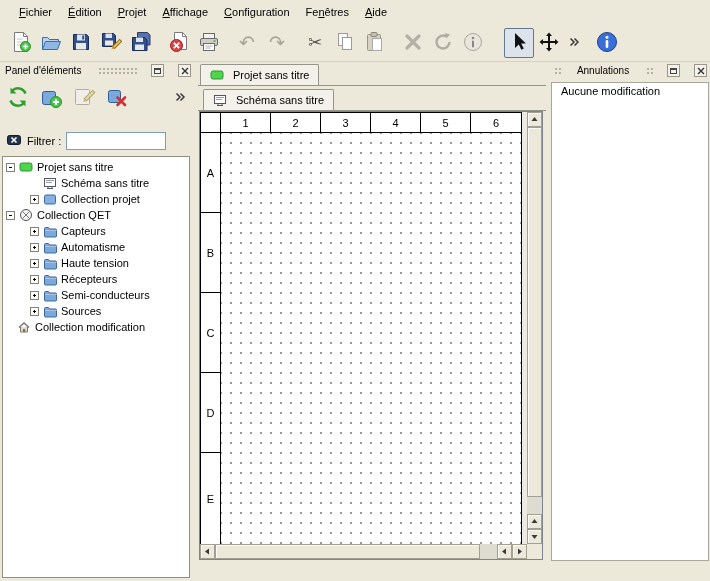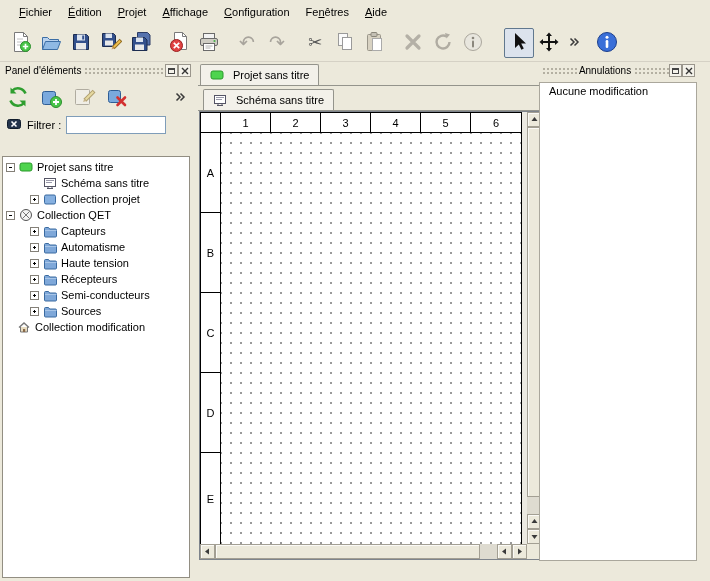--- a/index.html
+++ b/index.html
@@ -16,32 +16,32 @@
 .tbtn.narrow{width:20px}
 .tbtn.checked{border:1px solid #61788e;background:#dce3ed}
 .tgap{width:8px;flex:0 0 auto}
 .tgap2{width:16px;flex:0 0 auto}
 .glyph{font-size:19px;line-height:1}
 .glyph.dis{color:#a8a49c}
 .glyph.cutc{font-size:17px;color:#555}
 
 
 .left-panel{position:absolute;left:0;top:62px;width:194px;height:519px}
-.right-panel{position:absolute;left:538px;top:62px;width:160px;height:519px}
-.dock-header{height:17px;display:flex;align-items:center;padding:0 3px;gap:0}
+.right-panel{position:absolute;left:550px;top:62px;width:160px;height:519px}
+.dock-header{height:17px;display:flex;align-items:center;padding:0 3px;gap:14px}
 .dock-title{font-size:10px;white-space:nowrap;padding:0 2px}
 .grip{flex:1;height:9px;background-image:radial-gradient(#b4b0a2 1px,transparent 1.3px);background-size:4px 4px;background-position:1px 1px}
 .dock-btn{width:13px;height:13px;border:1px solid #9a968c;background:#f4f2ea;display:flex;align-items:center;justify-content:center;flex:0 0 auto}
 .float-glyph{width:7px;height:6px;border:1px solid #444;border-top-width:2px}
 
 .panel-tools{margin-top:3px;height:32px;display:flex;align-items:center;gap:7px;padding:0 5px}
 .ptbtn{width:26px;height:26px;display:flex;align-items:center;justify-content:center;flex:0 0 auto}
 .chev-right{margin-left:auto;margin-right:3px}
 
-.filter-row{height:22px;display:flex;align-items:center;gap:5px;padding:0 6px}
+.filter-row{margin-top:16px;height:22px;display:flex;align-items:center;gap:5px;padding:0 6px}
 .filter-input{width:100px;height:18px;border:1px solid #7f9db9;background:#fff;font-size:11px;padding:1px 3px;font-family:inherit}
 
 .tree{position:absolute;left:2px;right:4px;top:94px;bottom:3px;background:#fff;border:1px solid #928e82;overflow:hidden;padding-top:2px}
 .trow{display:flex;align-items:center;height:16px;padding-left:3px;white-space:nowrap}
 .sp24{width:24px;flex:0 0 auto}.sp37{width:37px;flex:0 0 auto}.sp11{width:11px;flex:0 0 auto}
 .expander{width:9px;height:9px;border:1px solid #848078;background:#fff;position:relative;margin-right:4px;flex:0 0 auto}
 .expander::before{content:"";position:absolute;left:2px;right:2px;top:3px;height:1px;background:#000}
 .expander.plus::after{content:"";position:absolute;top:2px;bottom:2px;left:3px;width:1px;background:#000}
 .ticon{width:14px;height:14px;margin-right:4px;flex:0 0 auto;display:flex;align-items:center;justify-content:center}
 

